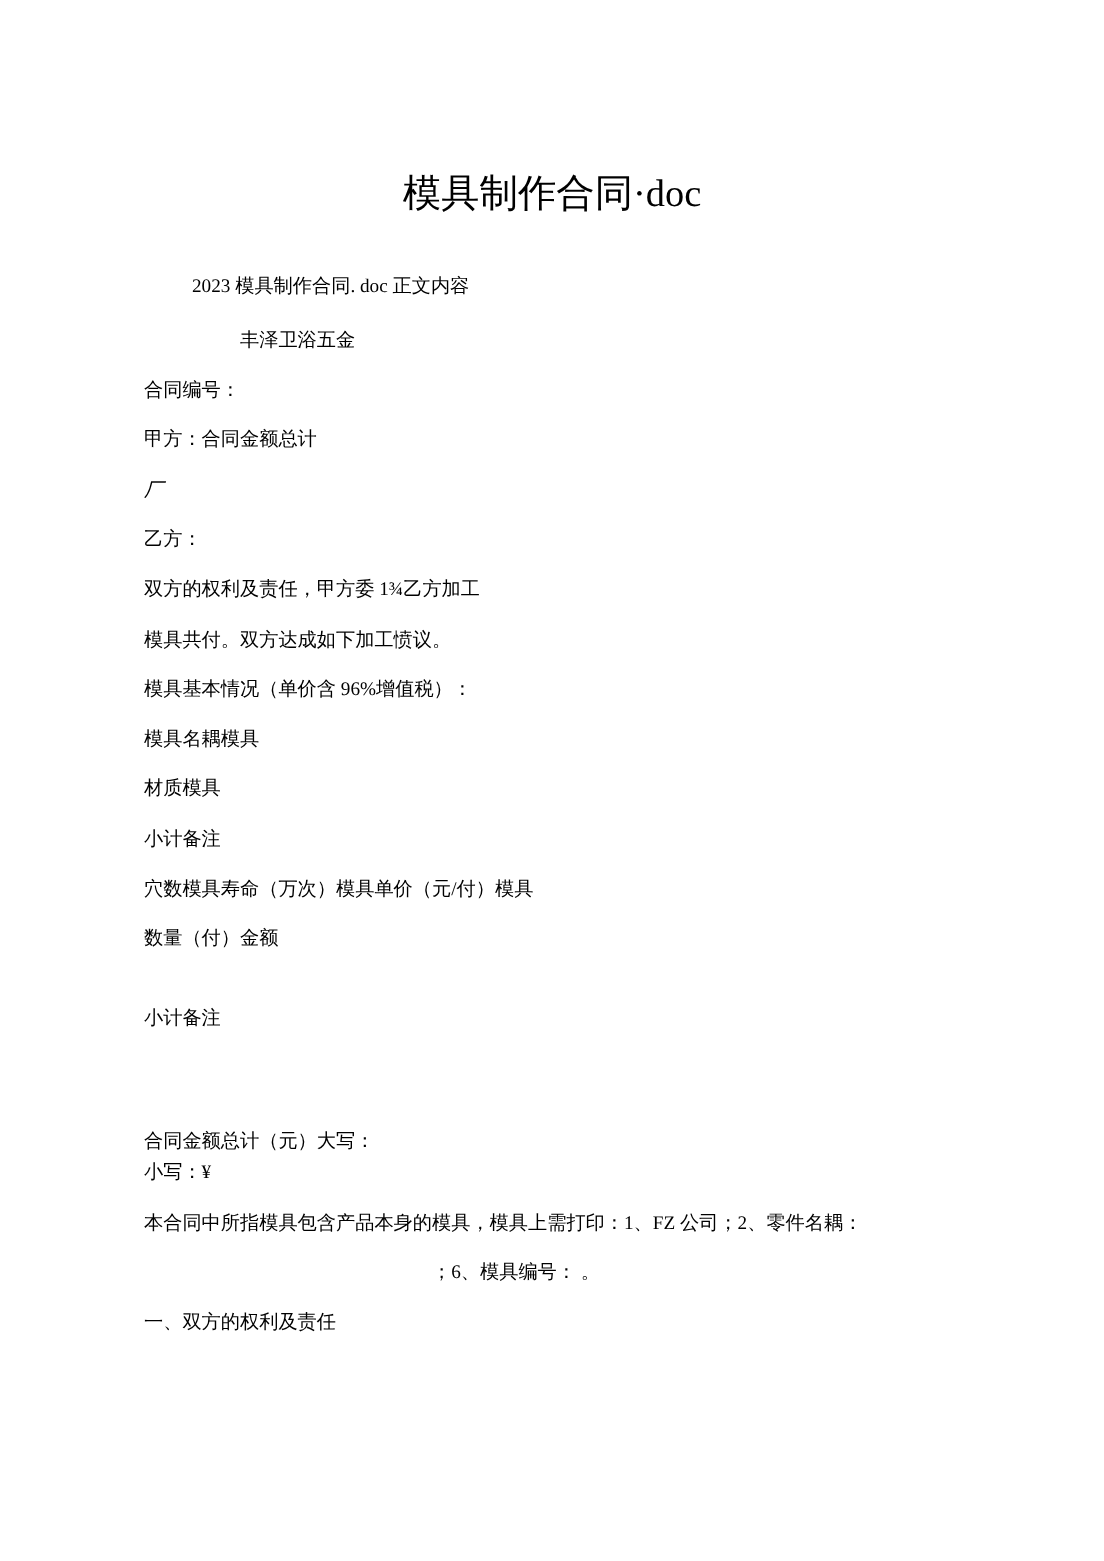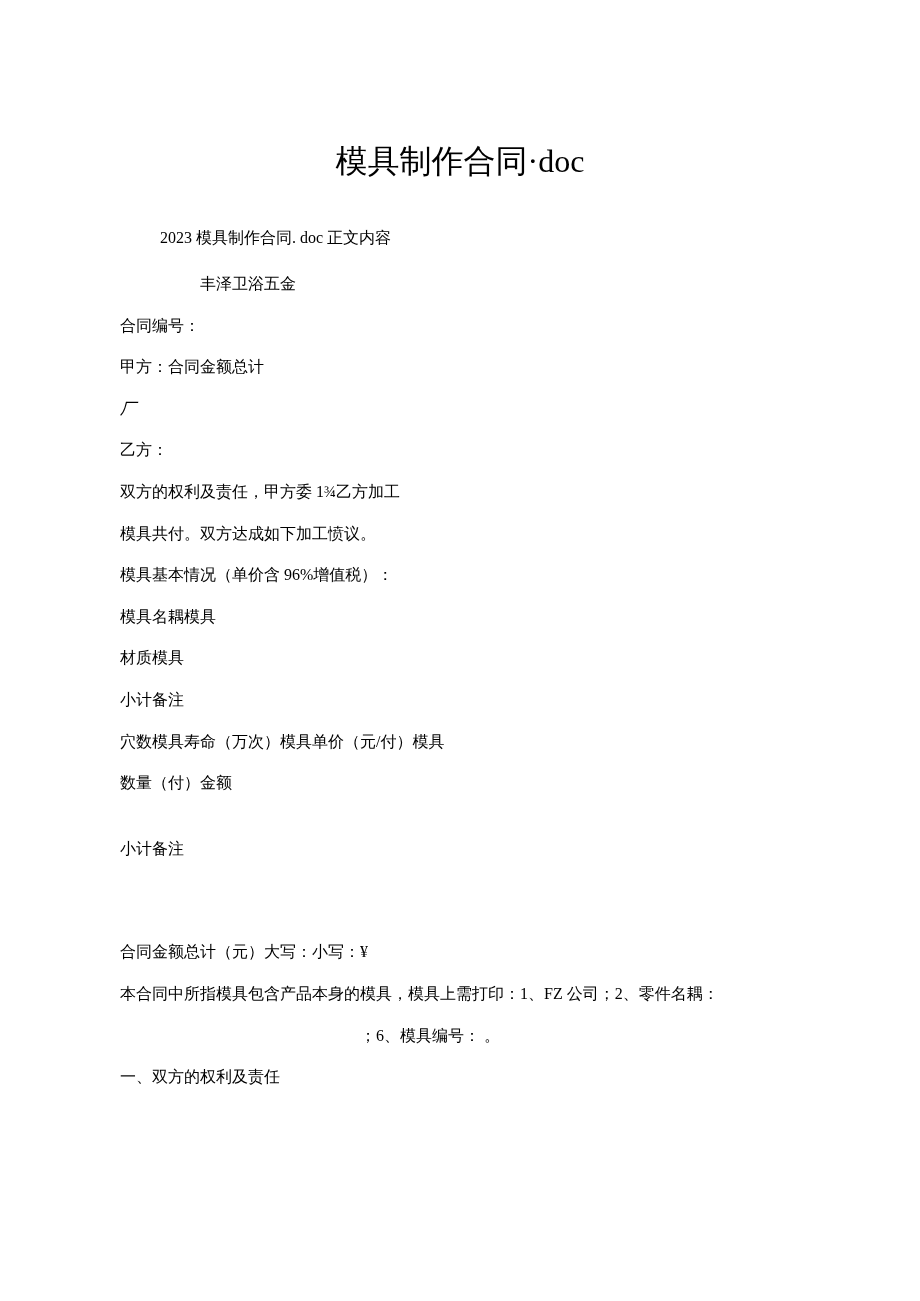--- a/index.html
+++ b/index.html
@@ -42,20 +42,22 @@
       margin-bottom: 40px;
     }
     .big-gap {
       margin-bottom: 78px;
     }
     .total-line {
       font-size: 16px;
       margin-bottom: 16px;
       line-height: 1.6;
       display: flex;
+      justify-content: space-between;
+      flex-direction: column;
     }
     .indent-continuation {
       font-size: 16px;
       margin-bottom: 16px;
       line-height: 1.6;
       padding-left: 240px;
     }
   </style>
 </head>
 <body>

